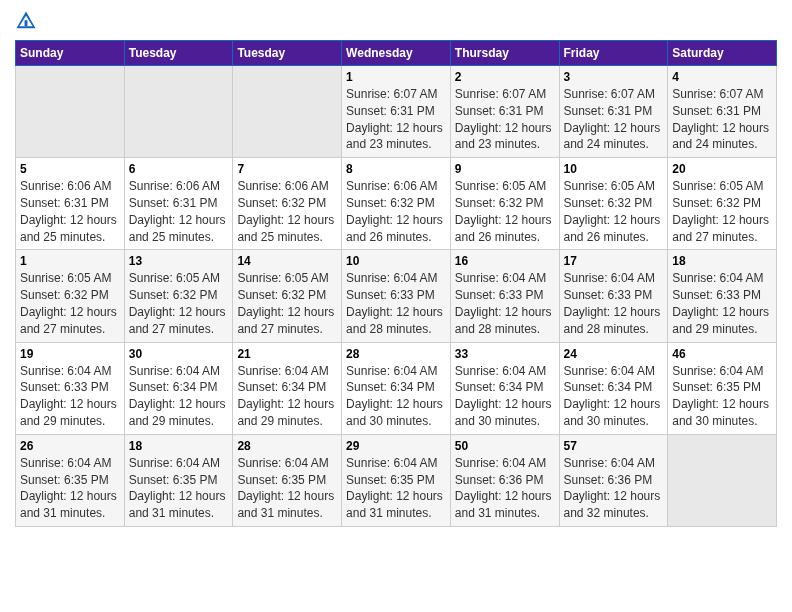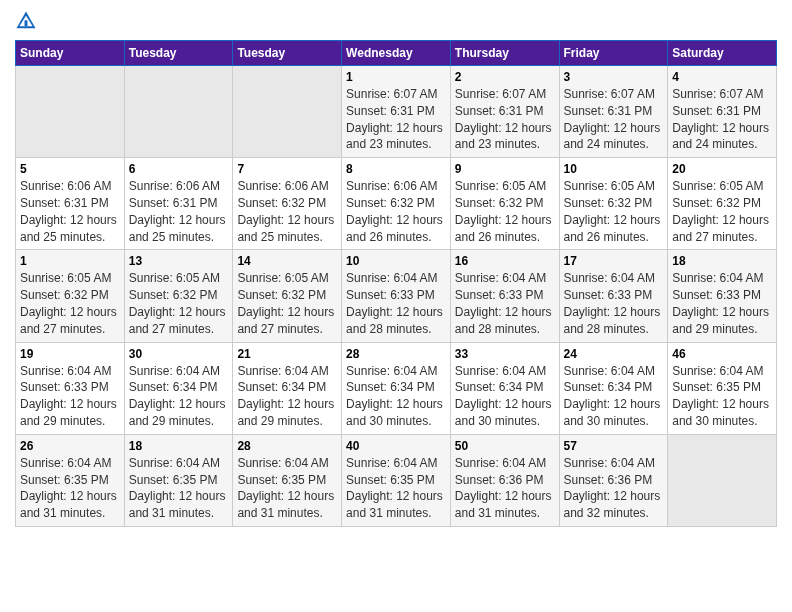--- a/index.html
+++ b/index.html
@@ -324,21 +324,21 @@
 and 31 minutes.</div>
         </td>
         <td>
           <span class="day-num">28</span>
           <div class="day-info" style="white-space: pre-line;">Sunrise: 6:04 AM
 Sunset: 6:35 PM
 Daylight: 12 hours
 and 31 minutes.</div>
         </td>
         <td>
-          <span class="day-num">40</span>
+          <span class="day-num">29</span>
           <div class="day-info" style="white-space: pre-line;">Sunrise: 6:04 AM
 Sunset: 6:35 PM
 Daylight: 12 hours
 and 31 minutes.</div>
         </td>
         <td>
           <span class="day-num">50</span>
           <div class="day-info" style="white-space: pre-line;">Sunrise: 6:04 AM
 Sunset: 6:36 PM
 Daylight: 12 hours

